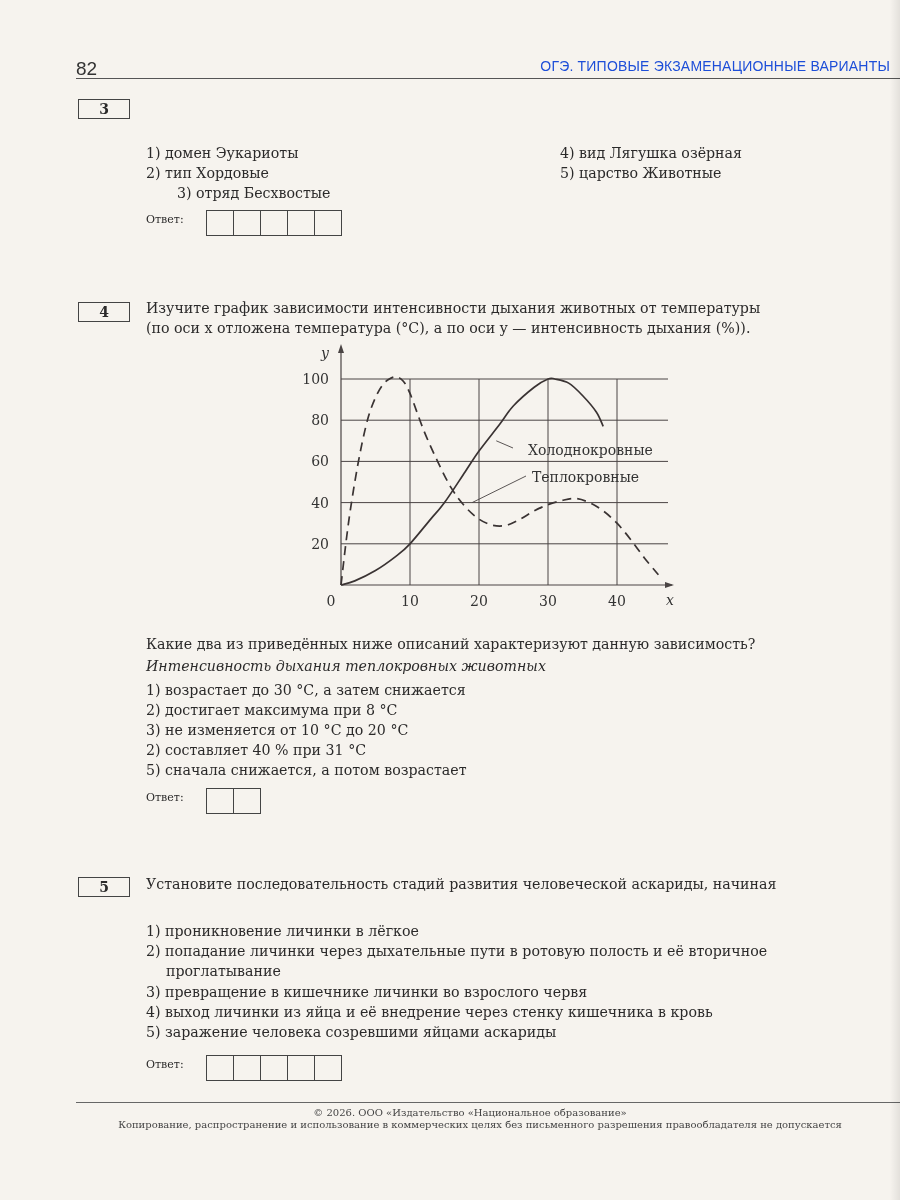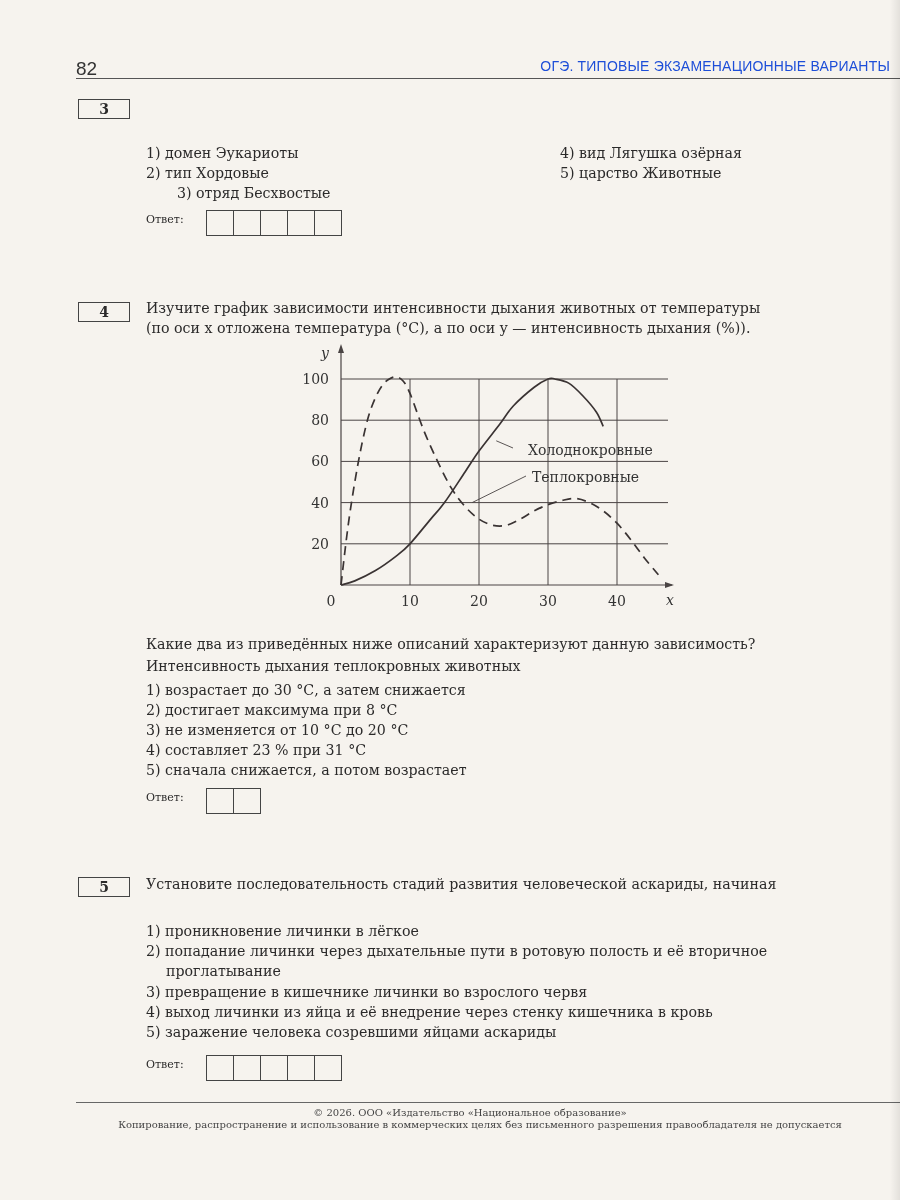--- a/index.html
+++ b/index.html
@@ -104,25 +104,25 @@
       </g>
     <g id="annot">
         <line x1="496.25" y1="440.79999999999995" x2="513" y2="448" stroke="#4a4444" stroke-width="0.9"></line>
         <text x="528" y="455" font-size="14" fill="#333">Холоднокровные</text>
         <line x1="472.1" y1="502.6" x2="526" y2="476" stroke="#4a4444" stroke-width="0.9"></line>
         <text x="532" y="482" font-size="14" fill="#333">Теплокровные</text>
       </g>
   </svg>
 
   <div class="opt" style="left:146px; top:634px;">Какие два из приведённых ниже описаний характеризуют данную зависимость?</div>
-  <div class="opt" style="left:146px; top:656px;">Интенсивность дыхания теплокровных животных</div>
+  <div class="opt" style="left:146px; top:656px;font-style:italic;">Интенсивность дыхания теплокровных животных</div>
   <div class="opt" style="left:146px; top:680px;">1) возрастает до 30 °С, а затем снижается</div>
   <div class="opt" style="left:146px; top:700px;">2) достигает максимума при 8 °С</div>
   <div class="opt" style="left:146px; top:720px;">3) не изменяется от 10 °С до 20 °С</div>
-  <div class="opt" style="left:146px; top:740px;">4) составляет 23 % при 31 °С</div>
+  <div class="opt" style="left:146px; top:740px;">2) составляет 40 % при 31 °С</div>
   <div class="opt" style="left:146px; top:760px;">5) сначала снижается, а потом возрастает</div>
   <div class="answer-label" style="top:791px;">Ответ:</div>
   <div class="cells" style="left:207px; top:788px;">
     <div class="cell"></div>
     <div class="cell"></div>
   </div>
 </section>
 
 <section>
   <div class="qbox" style="top:877px;">5</div>

